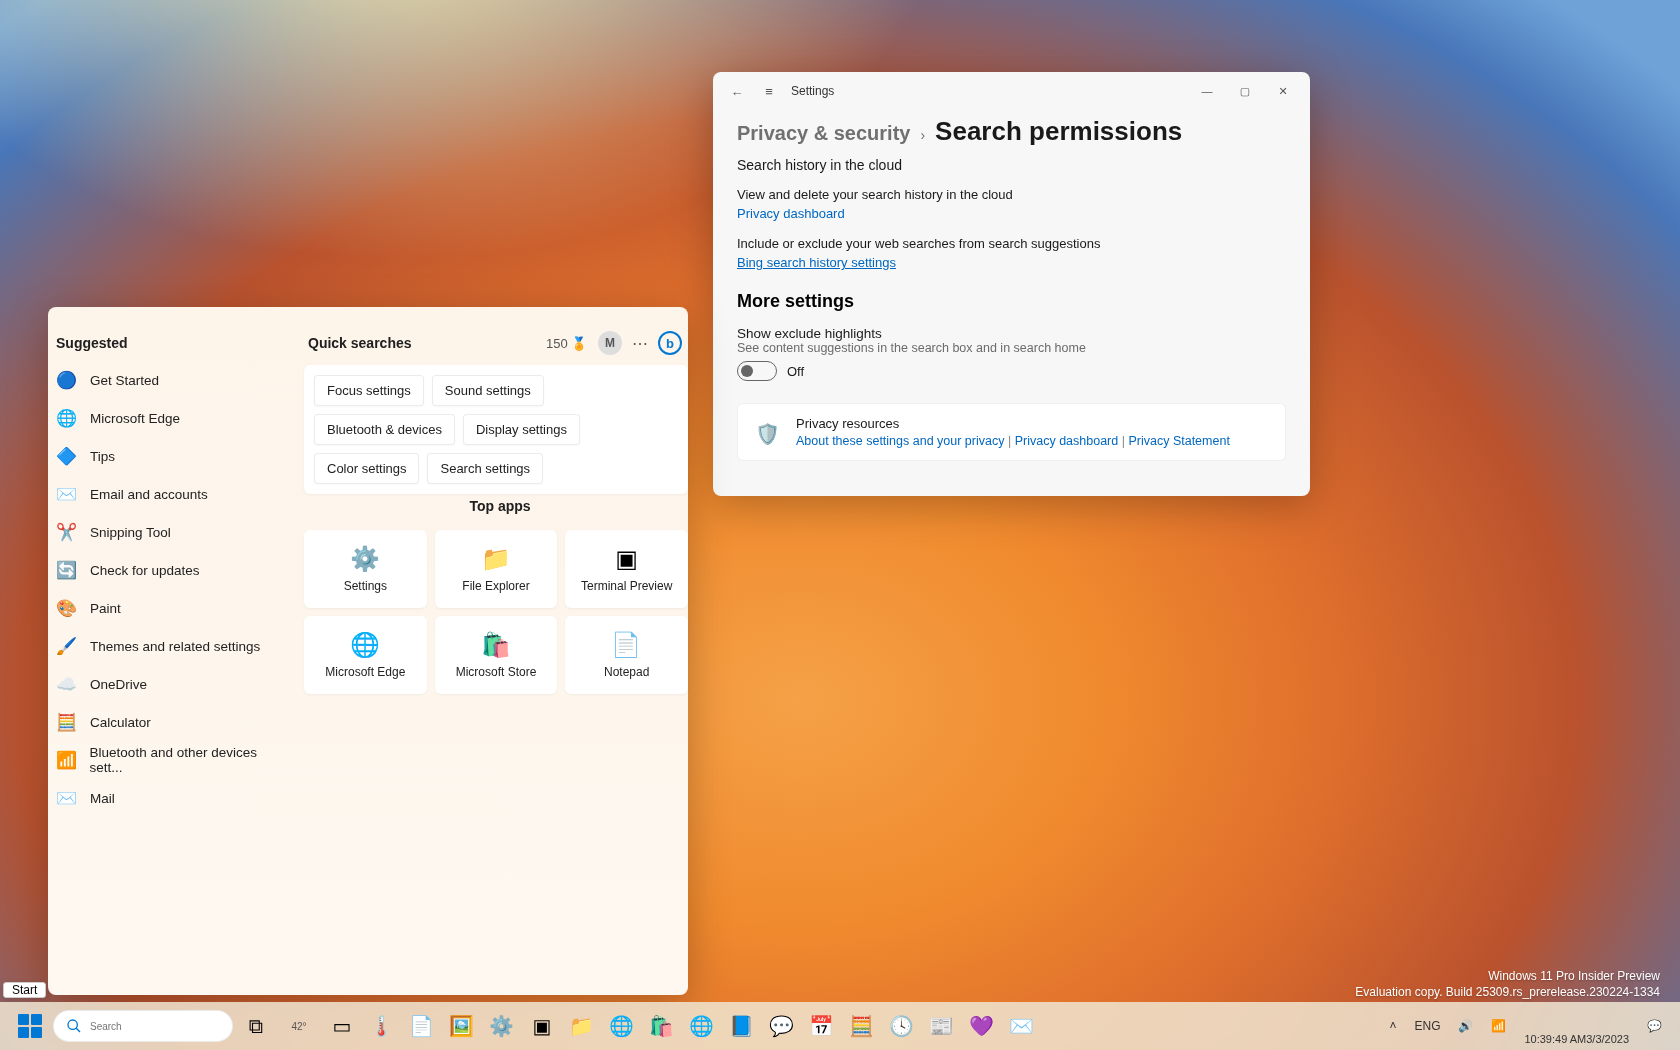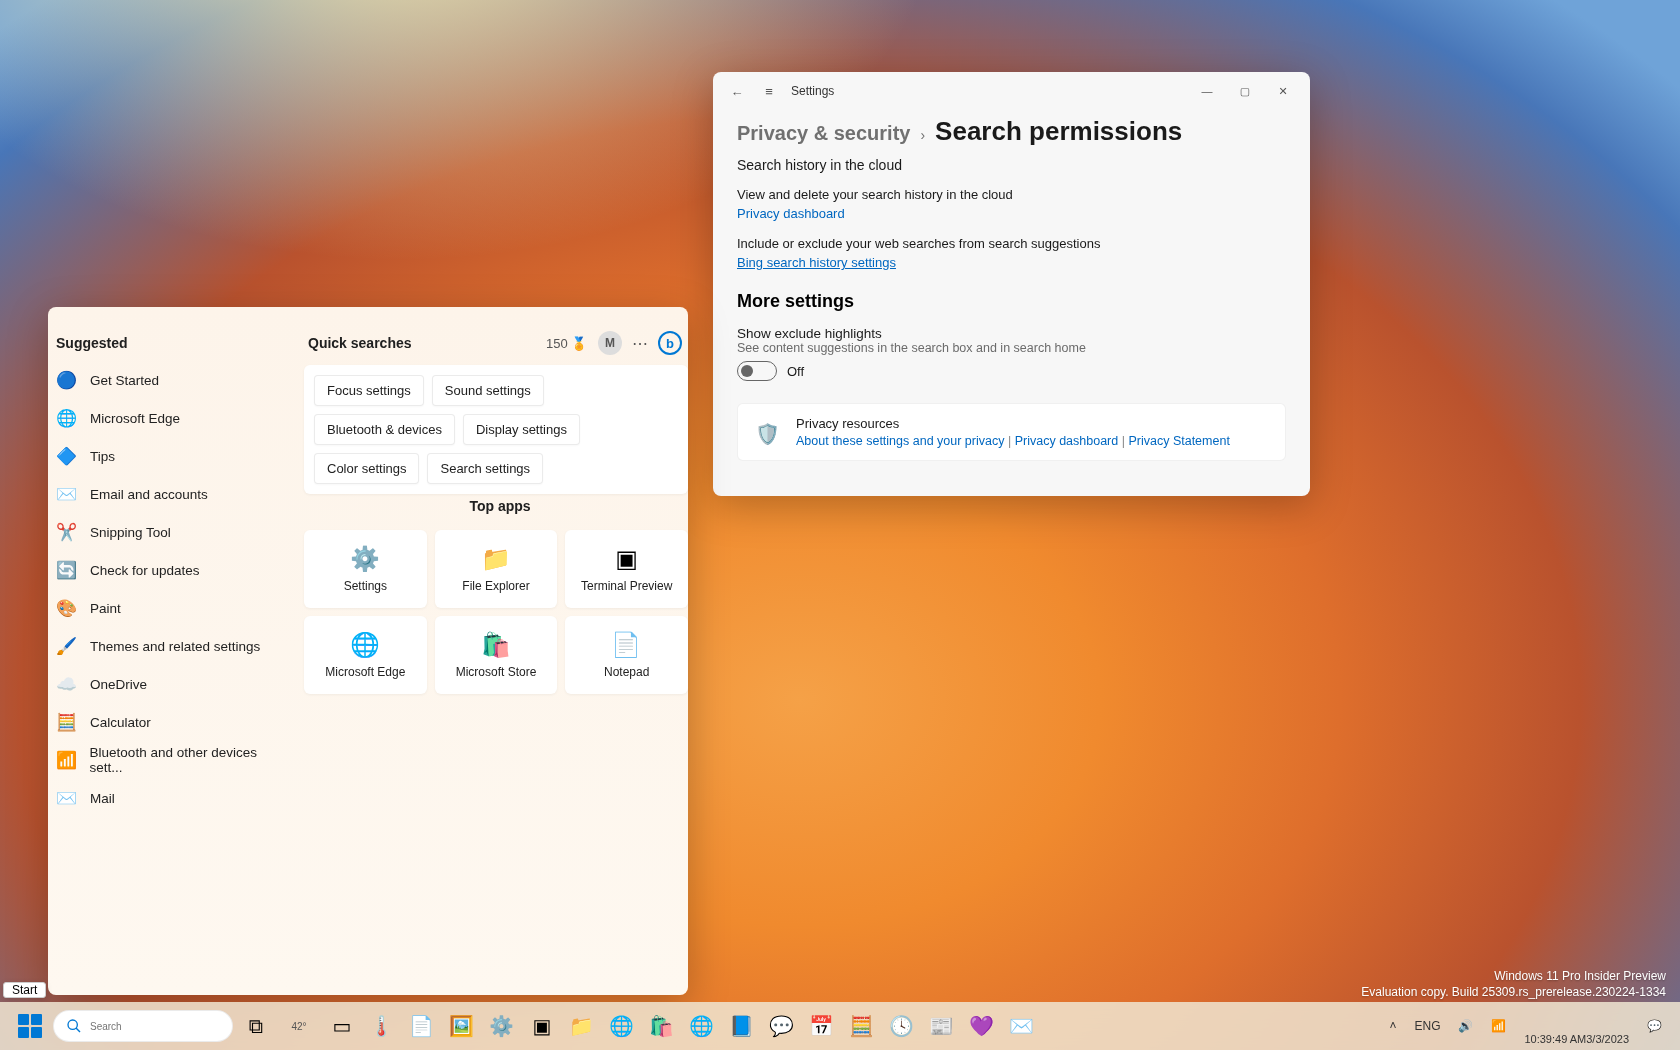--- a/index.html
+++ b/index.html
@@ -25,21 +25,21 @@
 .search-box svg { width:16px; height:16px; stroke:#0078d4; }
 .tb-emoji { font-size:20px; }
 .weather-pill { height:40px; padding:0 6px; display:flex; flex-direction:column; align-items:flex-end; justify-content:center; font-size:10px; color:#555; line-height:11px; }
 
 .taskbar-right { margin-left:auto; display:flex; align-items:center; gap:2px; }
 .tray-item { height:40px; padding:0 8px; display:flex; align-items:center; justify-content:center;
   font-size:12px; color:#333; cursor:pointer; border-radius:4px; }
 .clock { display:flex; flex-direction:row; align-items:flex-end; font-size:11px; line-height:13px; padding:0 8px; }
 
 
-.watermark { position:absolute; right:14px; bottom:50px; text-align:right; color:#fff;
+.watermark { position:absolute; right:20px; bottom:50px; text-align:right; color:#fff;
   font-size:12px; text-shadow:0 1px 2px rgba(0,0,0,0.3); line-height:16px; }
 
 
 .start-tip { position:absolute; left:3px; bottom:52px; background:#fff; border:1px solid #ccc;
   padding:0 8px; font-size:12px; border-radius:3px; box-shadow:0 2px 6px rgba(0,0,0,0.15); }
 
 
 .search-flyout { position:absolute; left:48px; bottom:55px; width:640px; height:688px;
   background:linear-gradient(180deg,#fdf4ea 0%,#fef8f0 100%);
   border-radius:8px; box-shadow:0 10px 40px rgba(0,0,0,0.25);

